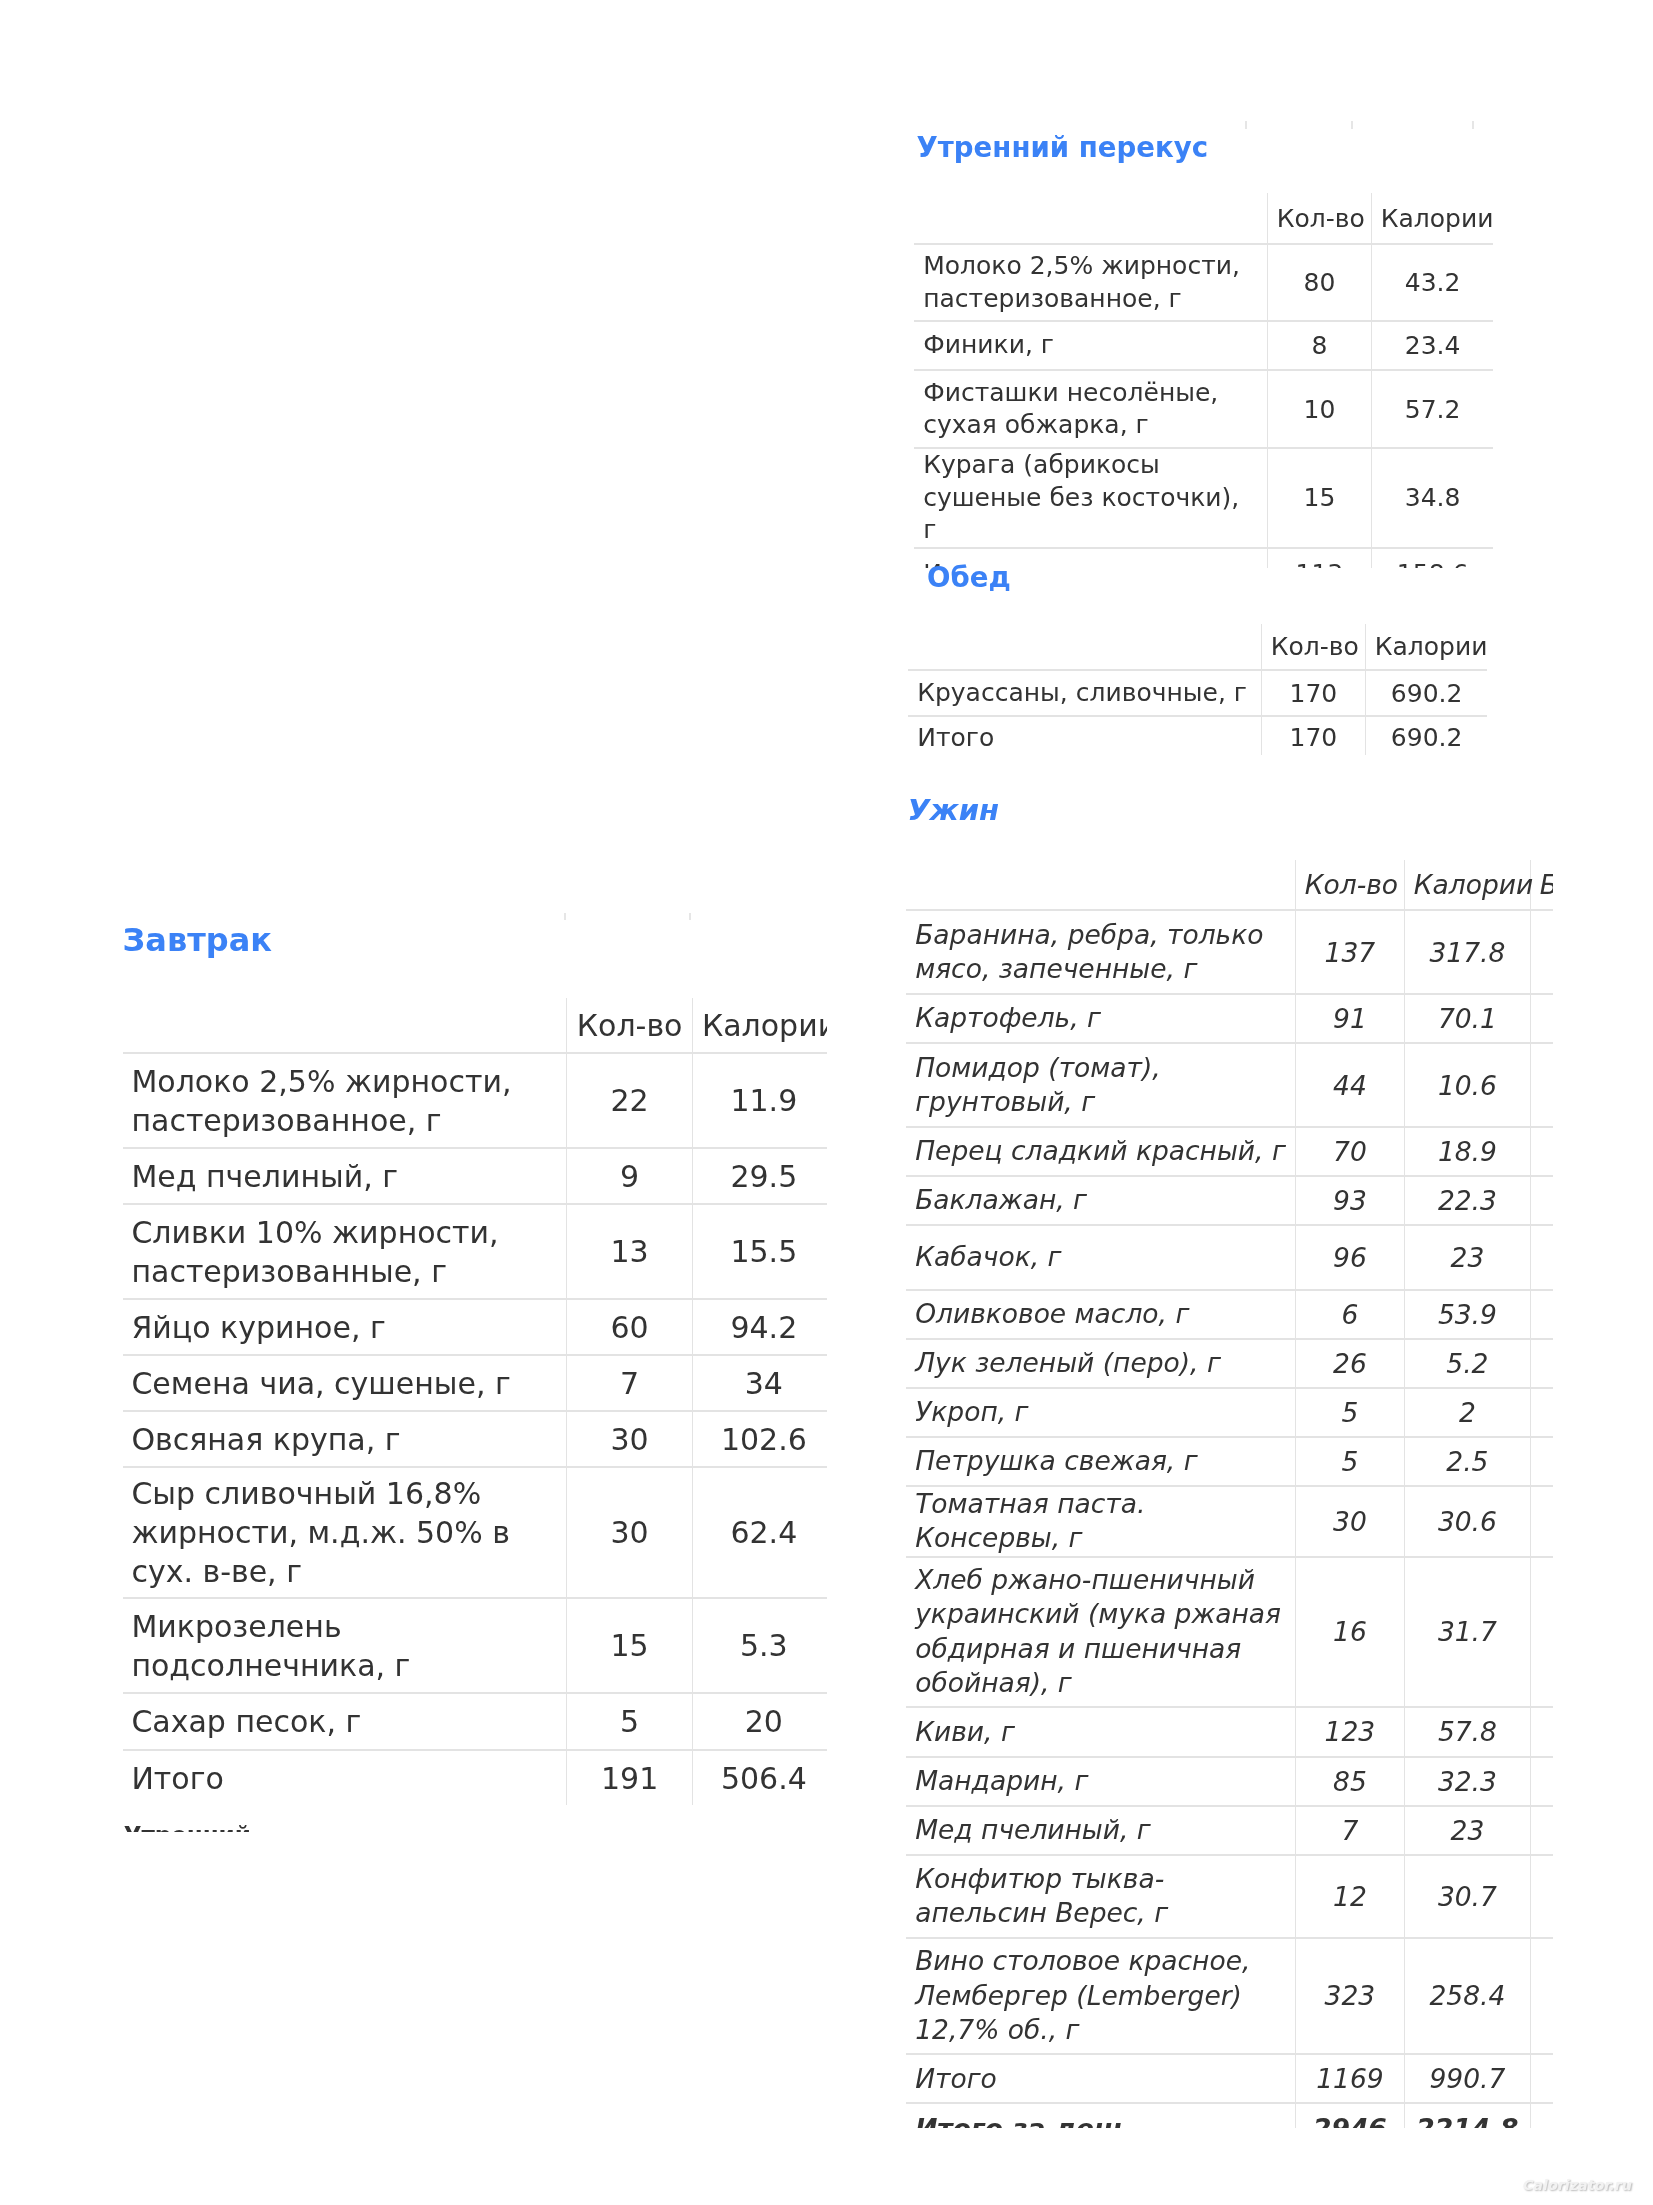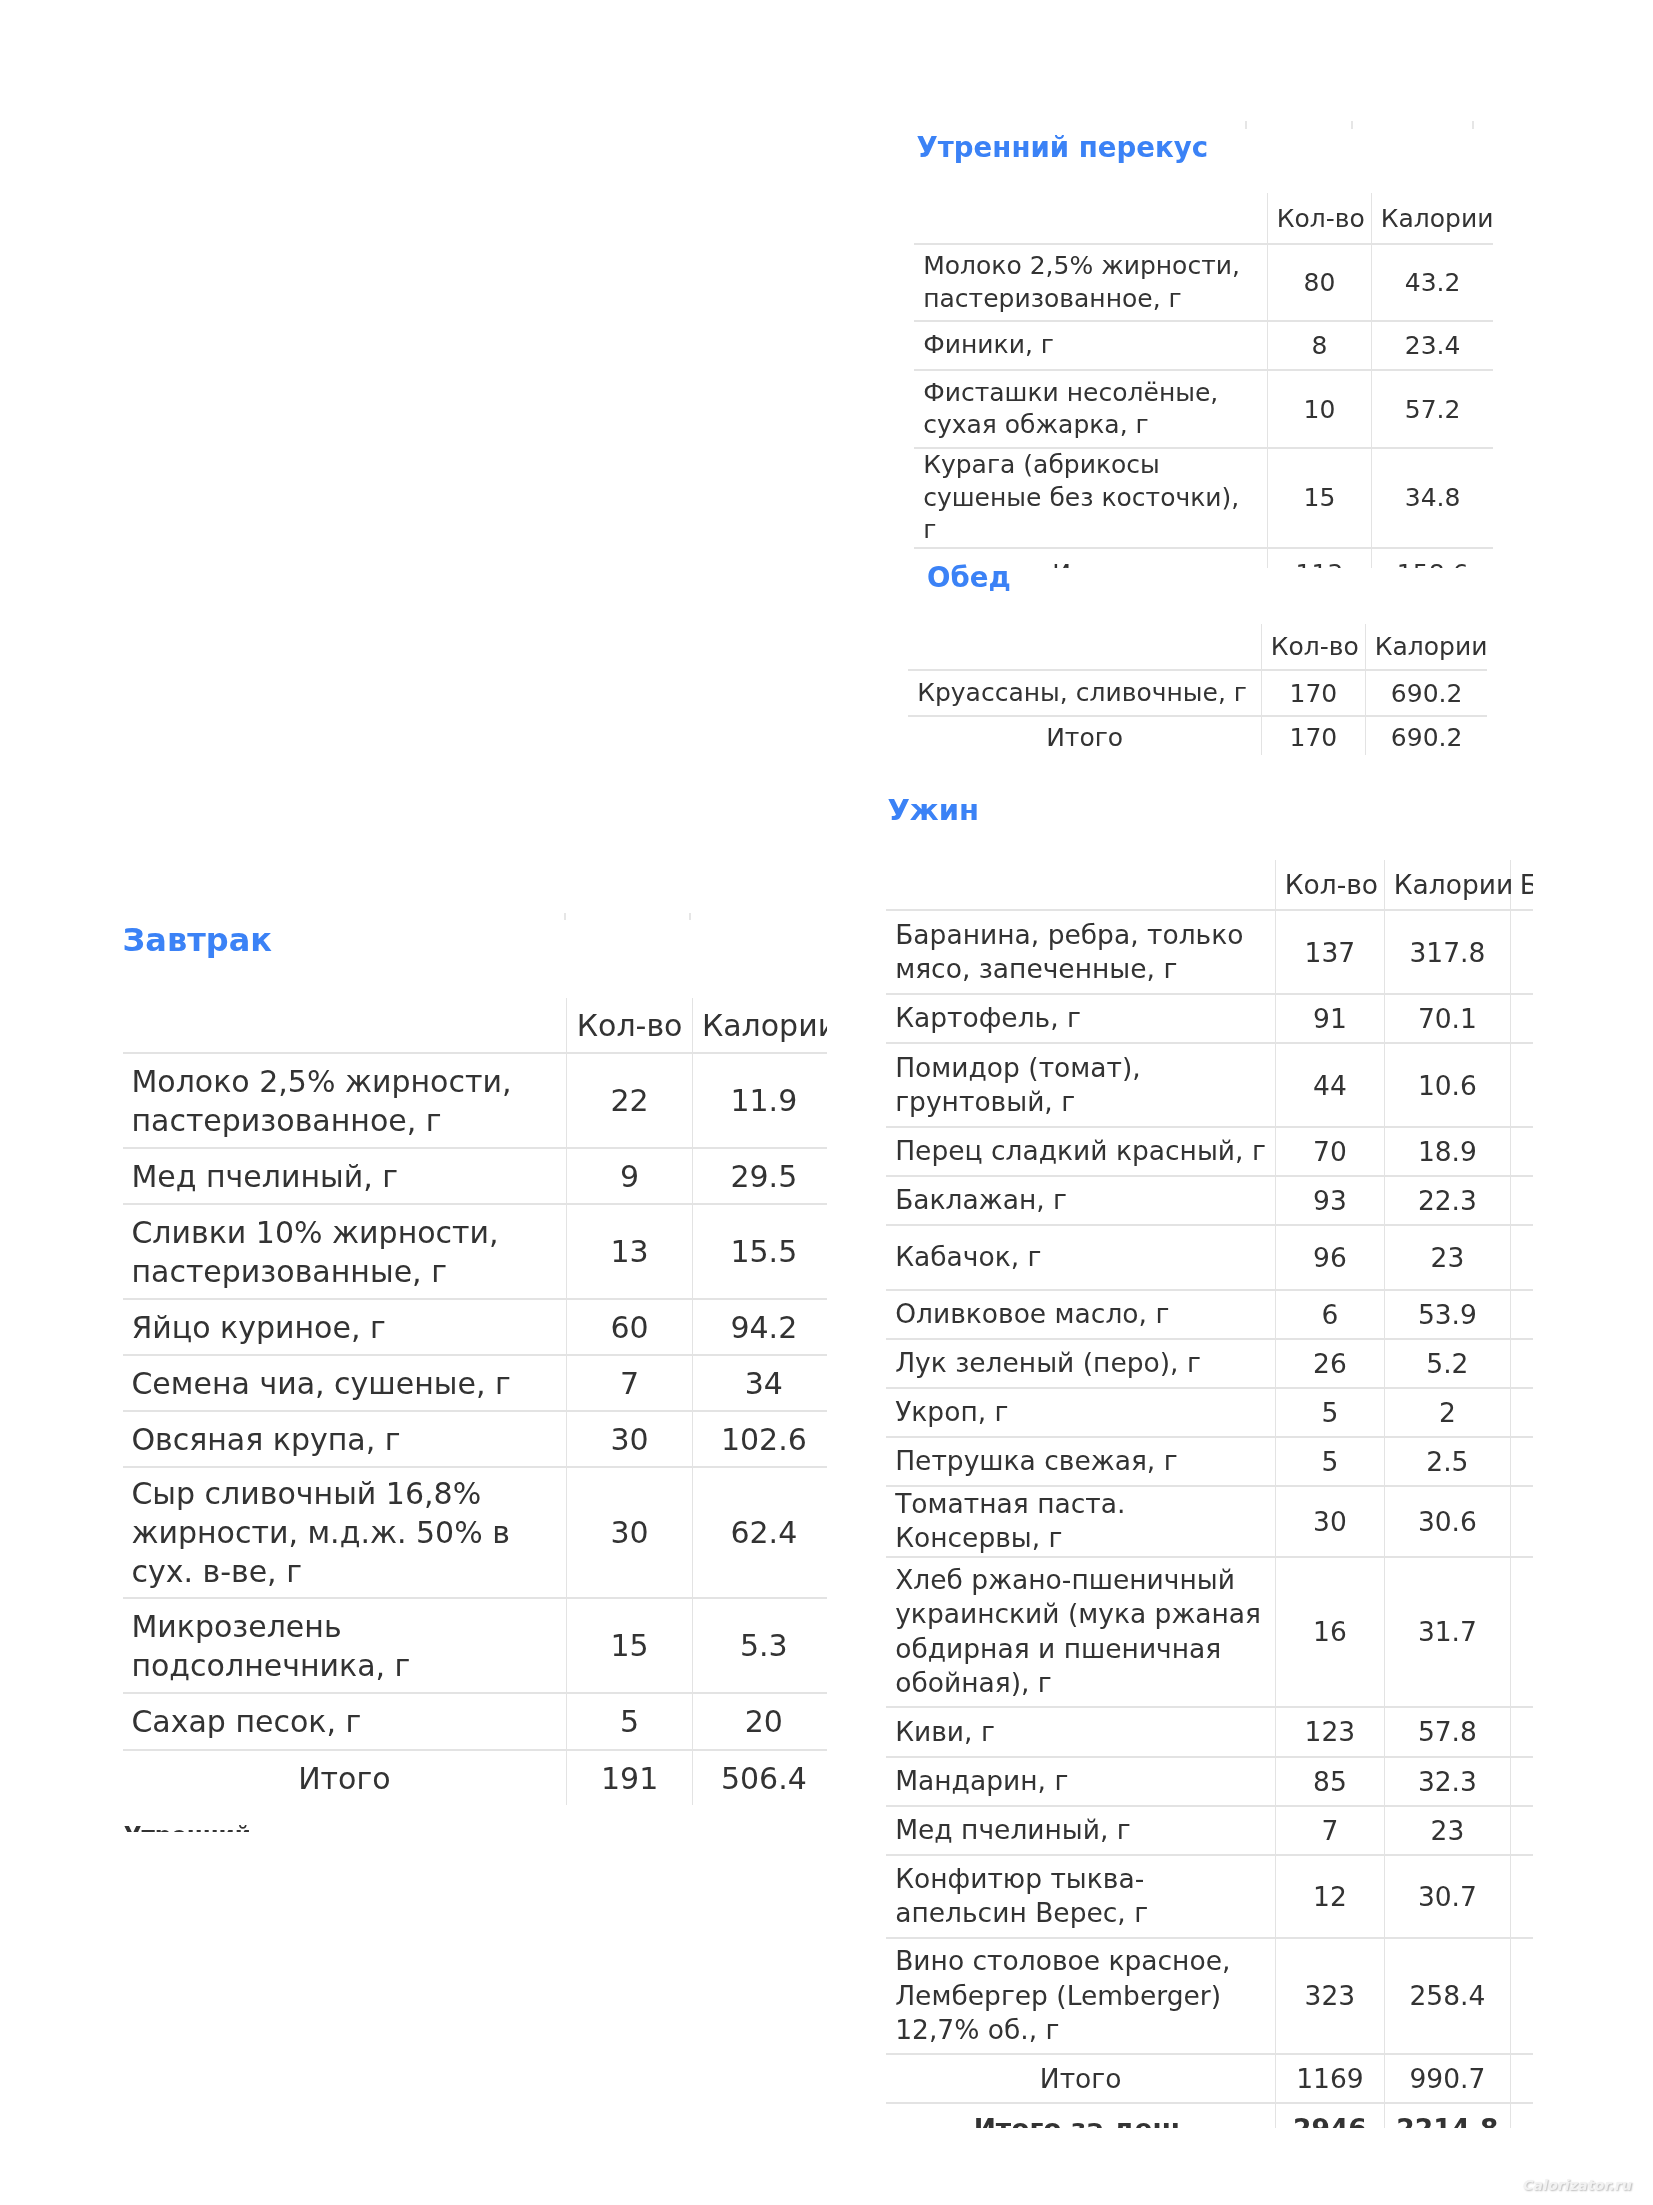--- a/index.html
+++ b/index.html
@@ -20,21 +20,21 @@
       vertical-align: middle;
       color: #333333;
     }
     table.t th { font-weight: normal; text-align: center; white-space: nowrap; }
     table.t td.name { text-align: left; line-height: 1.3; }
     table.t td.num { text-align: center; border-left: 1.7px solid #e3e3e3; }
     table.t th.num { border-left: 1.7px solid #e3e3e3; }
     table.t th.cut { border-left: 1.7px solid #e3e3e3; text-align: left; overflow: hidden; }
     table.t td.cut { border-left: 1.7px solid #e3e3e3; }
     table.t tr.head th { border-bottom: 2.2px solid #e3e3e3; }
-    table.t td.total-label { text-align: center; }
+    table.t td.total-label { text-align: left; }
     table.t tr.total td { border-bottom: none; }
     table.t tr.total.mid td { border-bottom: 2.2px solid #e3e3e3; }
     table.t tr.grand td { font-weight: bold; border-bottom: none; }
     .tick { position: absolute; width: 1.7px; background: #e6e6e6; }
     .stub {
       position: absolute; font-size: 23px; font-weight: bold; color: #333;
       height: 7.7px; overflow: hidden; line-height: 1;
     }
     .watermark {
       position: absolute; right: 22px; bottom: 12px;
@@ -49,21 +49,21 @@
     #m-snack table.t { left: 4.4px; top: 72px; width: 579px; font-size: 25px; }
     #m-snack col.c1 { width: 353px; } #m-snack col.c2 { width: 104px; } #m-snack col.c3 { width: 122px; }
 
     
     #m-lunch { left: 904px; top: 557px; width: 584px; height: 198px; }
     #m-lunch .meal-title { left: 23px; top: 4.4px; font-size: 27.6px; }
     #m-lunch table.t { left: 4.4px; top: 67px; width: 579px; font-size: 25px; }
     #m-lunch col.c1 { width: 353px; } #m-lunch col.c2 { width: 104px; } #m-lunch col.c3 { width: 122px; }
 
     
-    #m-dinner { left: 882px; top: 783px; width: 651px; height: 1345px; }
+    #m-dinner { left: 902px; top: 783px; width: 651px; height: 1345px; font-style: italic; }
     #m-dinner .meal-title { left: 5.5px; top: 10px; font-size: 29px; }
     #m-dinner table.t { left: 4.4px; top: 77px; width: 678px; font-size: 26.5px; }
     #m-dinner col.c1 { width: 389px; } #m-dinner col.c2 { width: 109px; } #m-dinner col.c3 { width: 126px; } #m-dinner col.c4 { width: 55px; }
 
     
     #m-breakfast { left: 116px; top: 904px; width: 711px; height: 948px; }
     #m-breakfast .meal-title { left: 6.6px; top: 16.5px; font-size: 32px; }
     #m-breakfast table.t { left: 6.6px; top: 94px; width: 711px; font-size: 30px; }
     #m-breakfast col.c1 { width: 444px; } #m-breakfast col.c2 { width: 126px; } #m-breakfast col.c3 { width: 142px; }
   </style>

